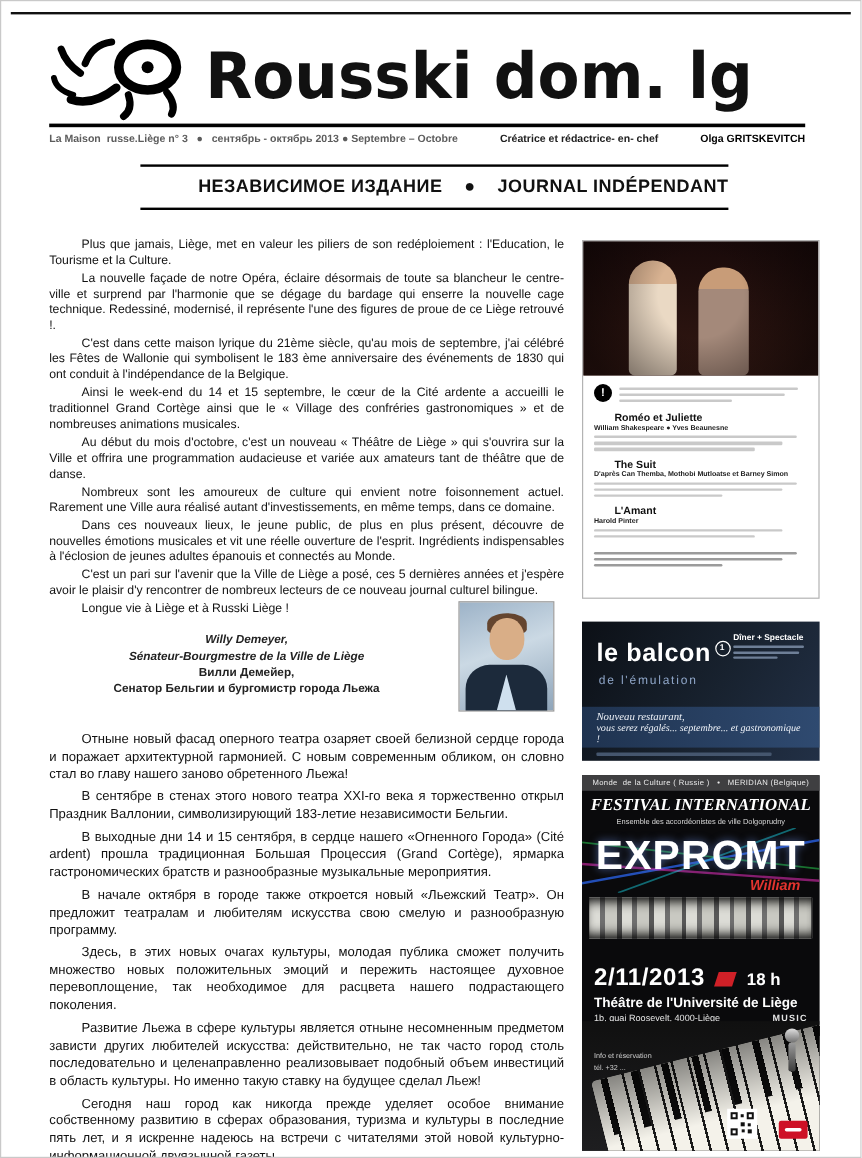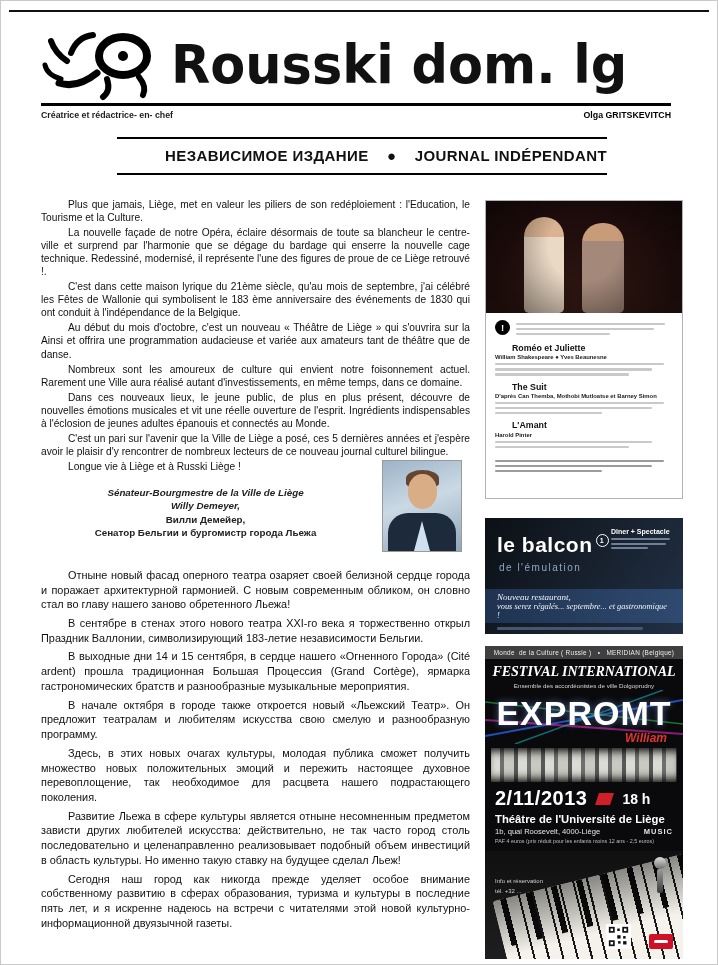--- a/index.html
+++ b/index.html
@@ -84,21 +84,21 @@
         font-style:italic;font-weight:bold;font-size:14px;}
   .fest-sub{text-align:center;font-size:6.2px;color:#d8d8d8;margin-top:2px;}
   .fest-hero{position:relative;height:54px;margin-top:1px;}
   .streaks{position:absolute;inset:0;}
   .fest-name{position:relative;text-align:center;font-size:34px;font-weight:bold;letter-spacing:1px;
         line-height:46px;text-shadow:0 0 7px rgba(120,160,255,.55);}
   .fest-country{position:absolute;right:16px;bottom:-1px;color:#e2342f;font-size:12px;font-weight:bold;font-style:italic;}
   .fest-photo{height:34px;margin:4px 6px 0;
         background:repeating-linear-gradient(90deg,#dcdcd6 0 9px,#6f6f6f 9px 13px,#c9c9c2 13px 23px,#585858 23px 27px);
         box-shadow:inset 0 9px 10px -6px #000,inset 0 -9px 10px -6px #000;}
-  .fest-when{display:flex;align-items:center;padding:5px 10px 0;}
+  .fest-when{display:flex;align-items:center;padding:22px 10px 0;}
   .fest-date{font-size:20px;font-weight:bold;letter-spacing:.5px;}
   .fest-red{width:15px;height:12px;background:#cf2027;transform:skewX(-18deg);margin:0 10px;}
   .fest-time{font-size:14px;font-weight:bold;}
   .fest-venue{padding:3px 10px 0;font-size:11.3px;font-weight:bold;}
   .fest-addr{display:flex;justify-content:space-between;align-items:flex-start;padding:2px 10px 0;
         font-size:7.6px;color:#e4e4e4;}
   .music{font-size:7.5px;font-weight:bold;letter-spacing:1px;}
   .fest-paf{padding:2px 10px 0;font-size:5.4px;color:#bdbdbd;}
   .fest-bottom{position:absolute;left:0;right:0;bottom:0;height:108px;background:linear-gradient(#101010,#1e1e20);}
   .keys-wrap{position:absolute;right:-24px;bottom:-20px;width:205px;height:104px;
@@ -132,46 +132,48 @@
       <path d="M34 30 Q40 14 56 12" stroke-width="6"></path>
       <path d="M70 56 Q74 68 66 74" stroke-width="6"></path>
       <path d="M102 54 Q110 64 106 72" stroke-width="6"></path>
       <path d="M24 56 Q10 52 8 42" stroke-width="5"></path>
     </g>
   </svg>
   <div class="masthead-title">Rousski dom. lg</div>
   <div class="title-rule"></div>
 
   <div class="info-row">
+    <span class="info-issue">La Maison  russe.Liège n° 3   ●   сентябрь - октябрь 2013 ● Septembre – Octobre</span>
     <span class="info-editor">Créatrice et rédactrice- en- chef</span>
     <span class="info-name">Olga GRITSKEVITCH</span>
   </div>
 
   <div class="banner">НЕЗАВИСИМОЕ ИЗДАНИЕ    ●    JOURNAL INDÉPENDANT</div>
 
   <div class="col-left">
     <p>Plus que jamais, Liège, met en valeur les piliers de son redéploiement : l'Education, le Tourisme et la Culture.</p>
     <p>La nouvelle façade de notre Opéra, éclaire désormais de toute sa blancheur le centre-ville et surprend par l'harmonie que se dégage du bardage qui enserre la nouvelle cage technique. Redessiné, modernisé, il représente l'une des figures de proue de ce Liège retrouvé !.</p>
     <p>C'est dans cette maison lyrique du 21ème siècle, qu'au mois de septembre, j'ai célébré les Fêtes de Wallonie qui symbolisent le 183 ème anniversaire des événements de 1830 qui ont conduit à l'indépendance de la Belgique.</p>
-    <p>Au début du mois d'octobre, c'est un nouveau « Théâtre de Liège » qui s'ouvrira sur la Ainsi et offrira une programmation audacieuse et variée aux amateurs tant de théâtre que de danse.</p>
+    <p>Ainsi le week-end du 14 et 15 septembre, le cœur de la Cité ardente a accueilli le traditionnel Grand Cortège ainsi que le « Village des confréries gastronomiques » et de nombreuses animations musicales.</p>
+    <p>Au début du mois d'octobre, c'est un nouveau « Théâtre de Liège » qui s'ouvrira sur la Ville et offrira une programmation audacieuse et variée aux amateurs tant de théâtre que de danse.</p>
     <p>Nombreux sont les amoureux de culture qui envient notre foisonnement actuel. Rarement une Ville aura réalisé autant d'investissements, en même temps, dans ce domaine.</p>
     <p>Dans ces nouveaux lieux, le jeune public, de plus en plus présent, découvre de nouvelles émotions musicales et vit une réelle ouverture de l'esprit. Ingrédients indispensables à l'éclosion de jeunes adultes épanouis et connectés au Monde.</p>
     <p>C'est un pari sur l'avenir que la Ville de Liège a posé, ces 5 dernières années et j'espère avoir le plaisir d'y rencontrer de nombreux lecteurs de ce nouveau journal culturel bilingue.</p>
 
     <div class="sig-area">
       <div class="portrait">
         <div class="hair"></div>
         <div class="head"></div>
         <div class="suit"></div>
         <div class="shirt"></div>
       </div>
       <p class="longue">Longue vie à Liège et à Russki Liège !</p>
       <div class="sig-block">
+        <div class="sig-line sig-fr">Willy Demeyer,</div>
         <div class="sig-line sig-fr">Sénateur-Bourgmestre de la Ville de Liège</div>
-        <div class="sig-line sig-fr">Willy Demeyer,</div>
         <div class="sig-line">Вилли Демейер,</div>
         <div class="sig-line">Сенатор Бельгии и бургомистр города Льежа</div>
       </div>
     </div>
 
     <div class="ru-block">
       <p class="ru">Отныне новый фасад оперного театра озаряет своей белизной сердце города и поражает архитектурной гармонией. С новым современным обликом, он словно стал во главу нашего заново обретенного Льежа!</p>
       <p class="ru">В сентябре в стенах этого нового театра XXI-го века я торжественно открыл Праздник Валлонии, символизирующий 183-летие независимости Бельгии.</p>
       <p class="ru">В выходные дни 14 и 15 сентября, в сердце нашего «Огненного Города» (Cité ardent) прошла традиционная Большая Процессия (Grand Cortège), ярмарка гастрономических братств и разнообразные музыкальные мероприятия.</p>
       <p class="ru">В начале октября в городе также откроется новый «Льежский Театр». Он предложит театралам и любителям искусства свою смелую и разнообразную программу.</p>

